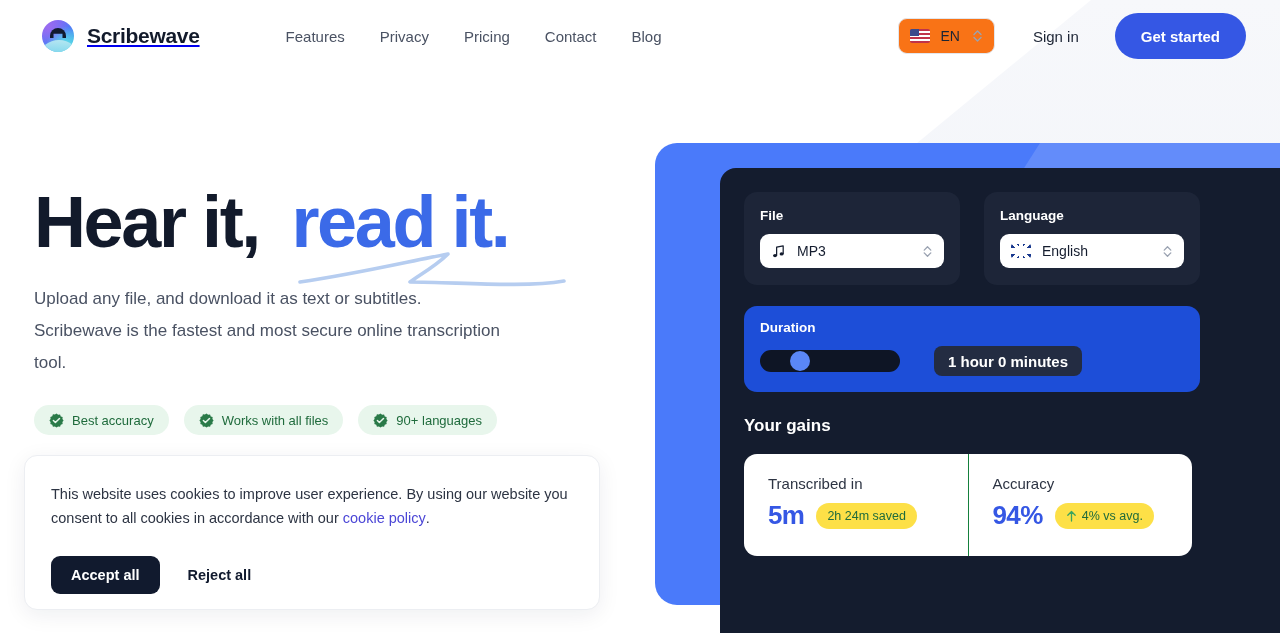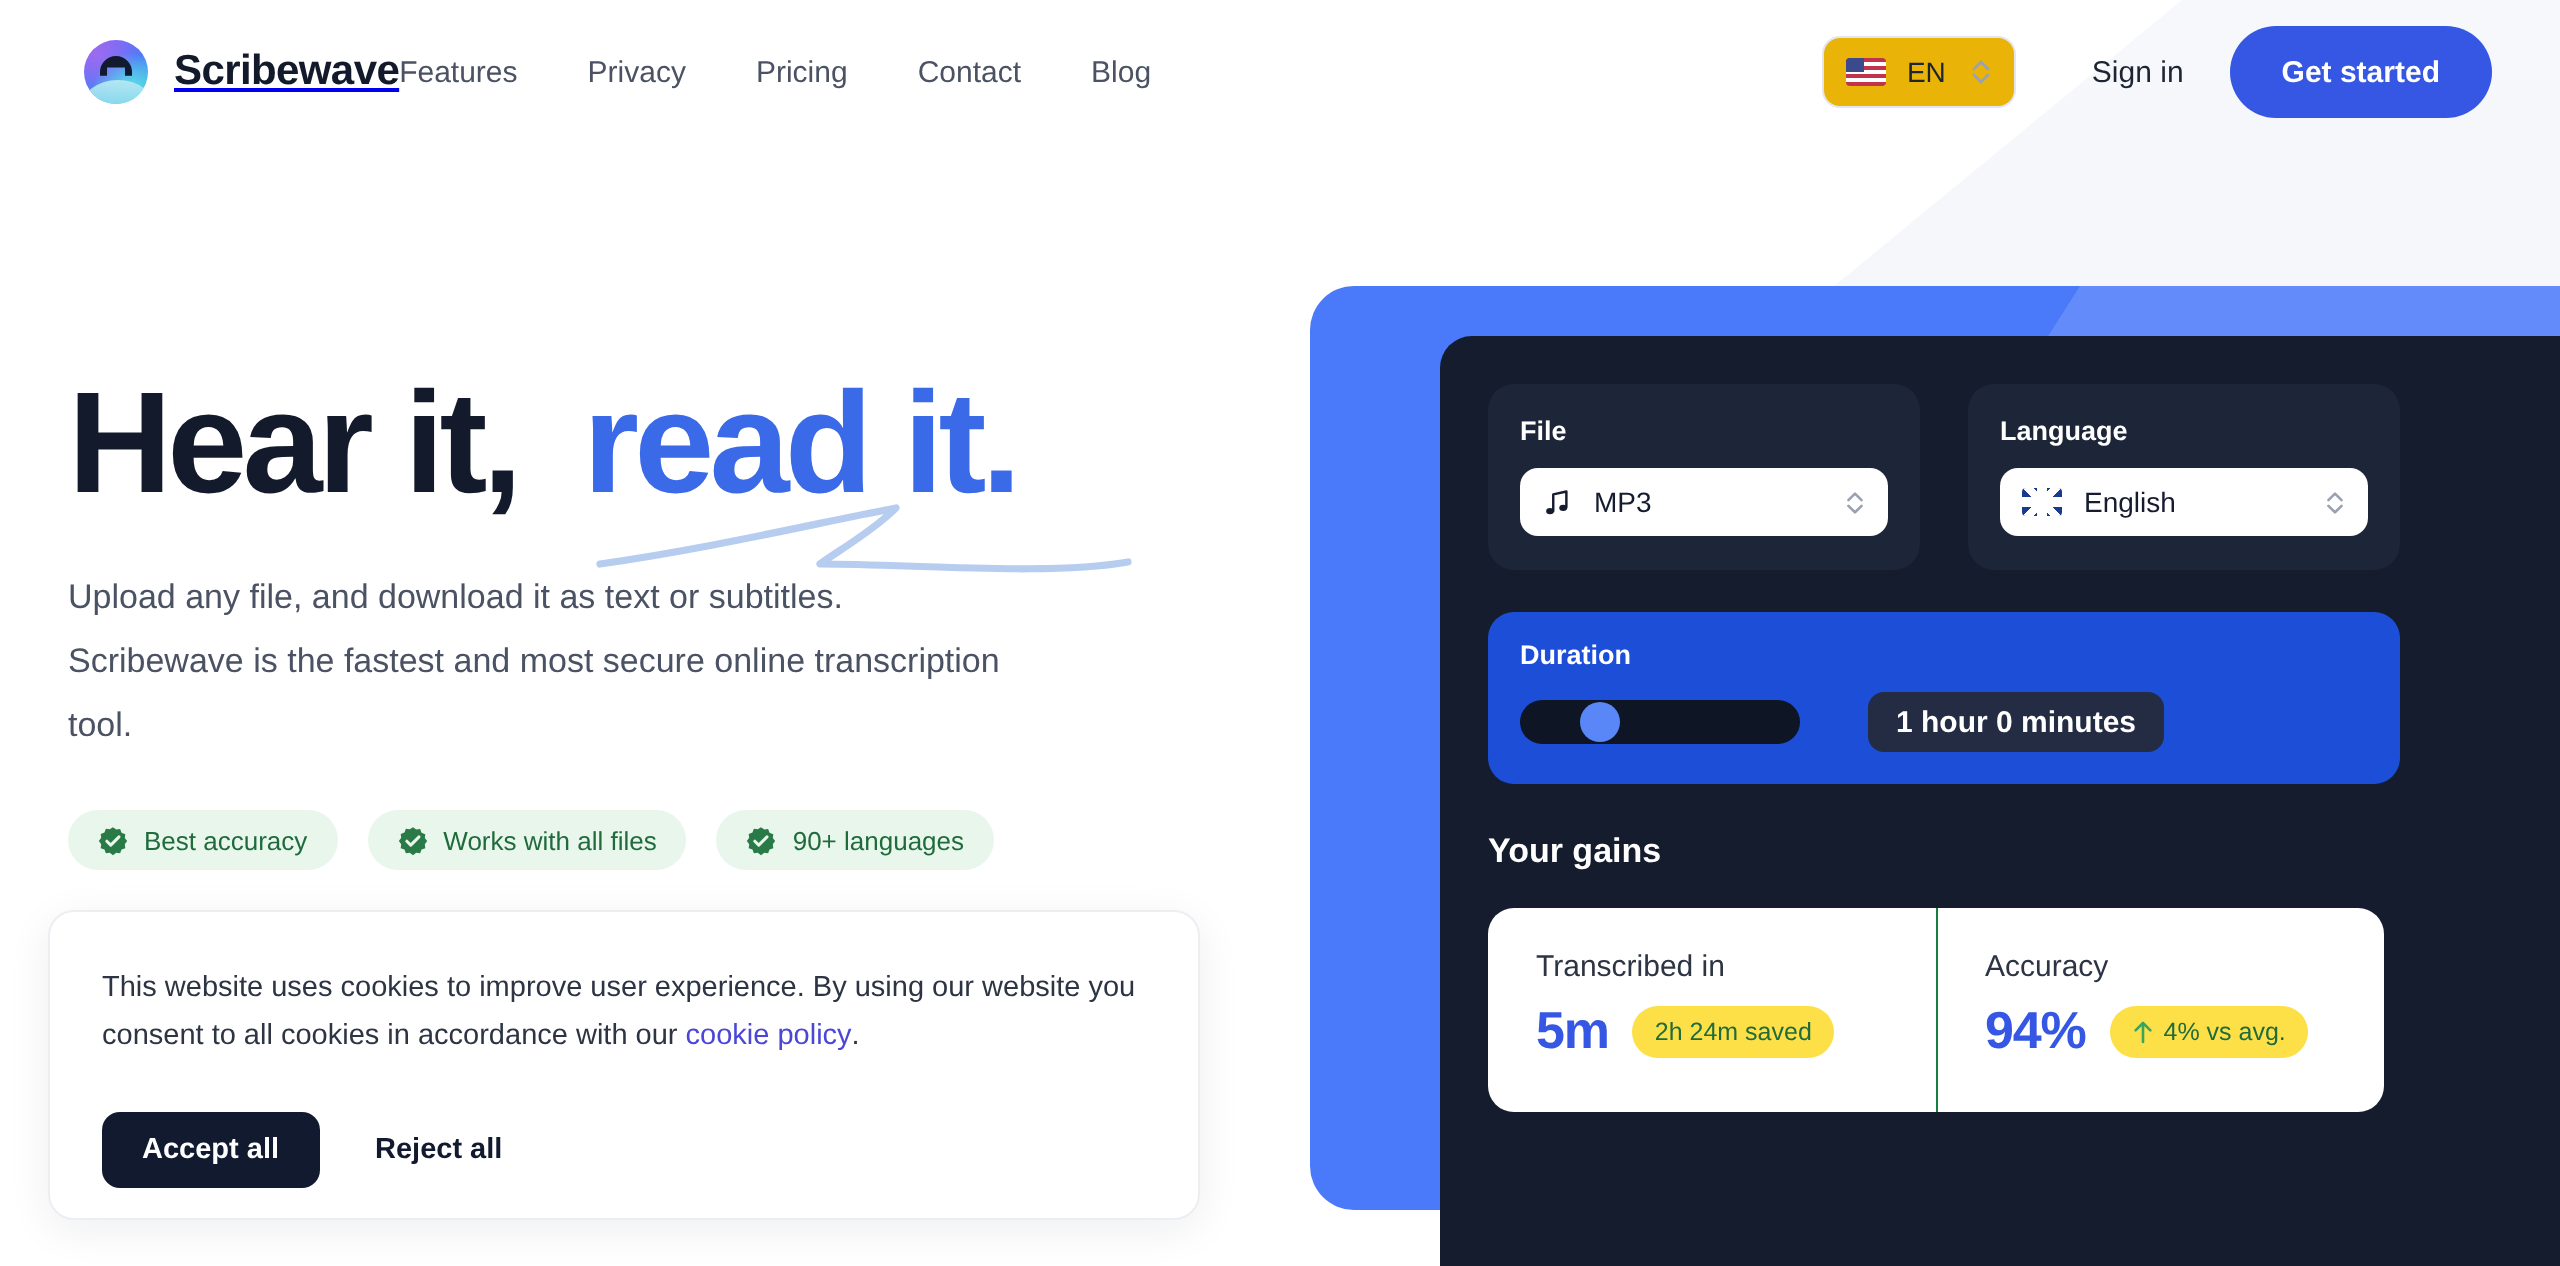--- a/index.html
+++ b/index.html
@@ -47,31 +47,31 @@
   }
   .logo-mark::after {
     content: ""; position: absolute;
     left: -2px; bottom: -3px; width: 38px; height: 15px;
     border-radius: 50% 50% 0 0 / 100% 100% 0 0;
     background: linear-gradient(180deg, #b9e8f2 0%, #7fd6ec 100%);
     opacity: .95;
   }
   .brand-name { font-size: 21px; font-weight: 700; color: #121a2b; letter-spacing: -.3px; }
 
-  .nav { display: flex; align-items: flex-start; gap: 35px; }
+  .nav { display: flex; align-items: flex-start; gap: 35px; margin-left: 86px; }
   .nav-link {
     font-size: 15px; color: #4a5263; text-decoration: none; white-space: nowrap;
     cursor: pointer;
   }
 
   .header-right { margin-left: auto; display: flex; align-items: center; gap: 0; padding-right: 34px; }
   .lang-select {
     display: flex; align-items: center; gap: 10px;
     border: 1px solid #e3e6ec; border-radius: 9px;
-    height: 36px; padding: 0 11px; background: #eab308;
+    height: 36px; padding: 0 11px; background: #f97316;
     cursor: pointer;
   }
   .flag-us, .flag-gb { display: inline-block; width: 20px; height: 14px; border-radius: 2px; position: relative; overflow: hidden; flex: none; }
   .flag-us {
     background: repeating-linear-gradient(180deg, #c0334a 0 2px, #fff 2px 4px);
   }
   .flag-us::after {
     content: ""; position: absolute; left: 0; top: 0; width: 9px; height: 7px; background: #3b4a8c;
   }
   .flag-gb { background: #1a3a8f; }
@@ -86,21 +86,21 @@
     background:
       linear-gradient(90deg, transparent 38%, #fff 38% 62%, transparent 62%),
       linear-gradient(180deg, transparent 32%, #fff 32% 68%, transparent 68%),
       linear-gradient(90deg, transparent 43%, #cf2b3c 43% 57%, transparent 57%),
       linear-gradient(180deg, transparent 39%, #cf2b3c 39% 61%, transparent 61%);
   }
   .lang-code { font-size: 14px; color: #1d2535; font-weight: 500; }
   .updown { width: 11px; height: 16px; flex: none; color: #9aa2b1; margin-left: 2px; }
   .signin {
     font-size: 15px; color: #1d2535; text-decoration: none;
-    margin-left: 38px; margin-right: 23px; cursor: pointer; white-space: nowrap;
+    margin-left: 38px; margin-right: 36px; cursor: pointer; white-space: nowrap;
   }
   .btn-primary {
     background: #3557e4; color: #fff;
     font-size: 15px; font-weight: 700;
     border: none; border-radius: 26px;
     height: 46px; padding: 0 26px;
     cursor: pointer; white-space: nowrap;
     font-family: "Liberation Sans", sans-serif;
   }
 

